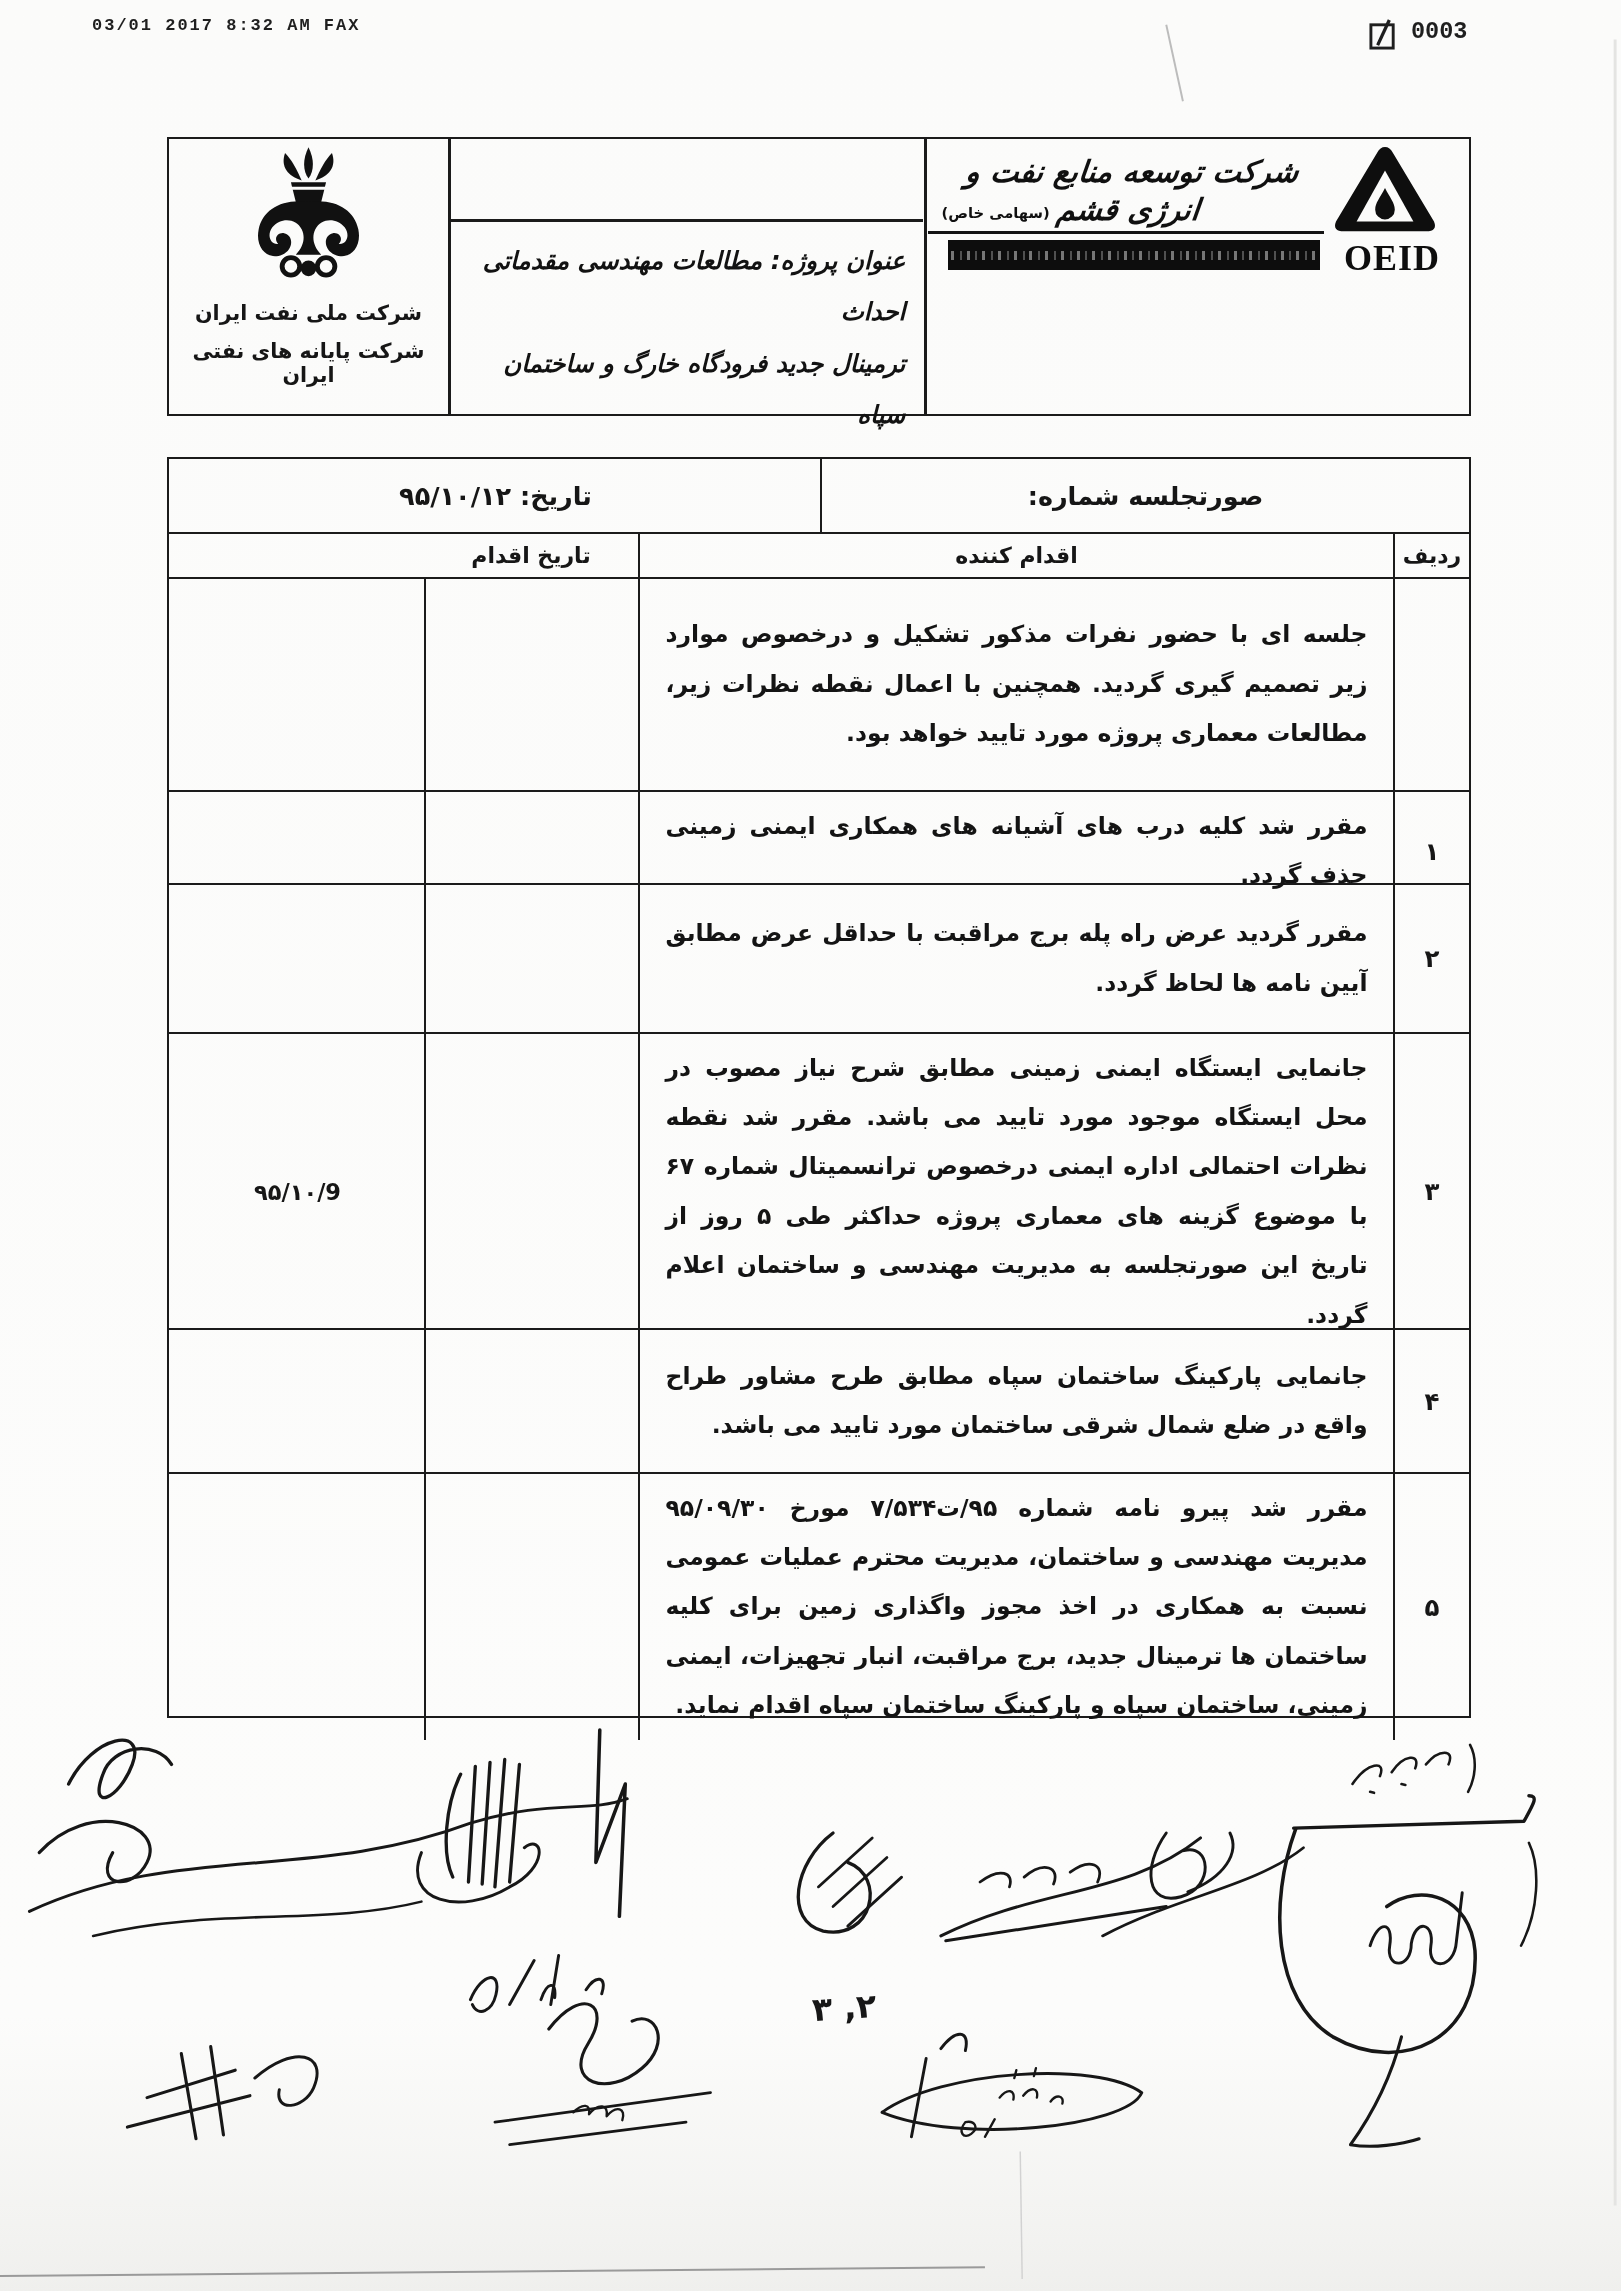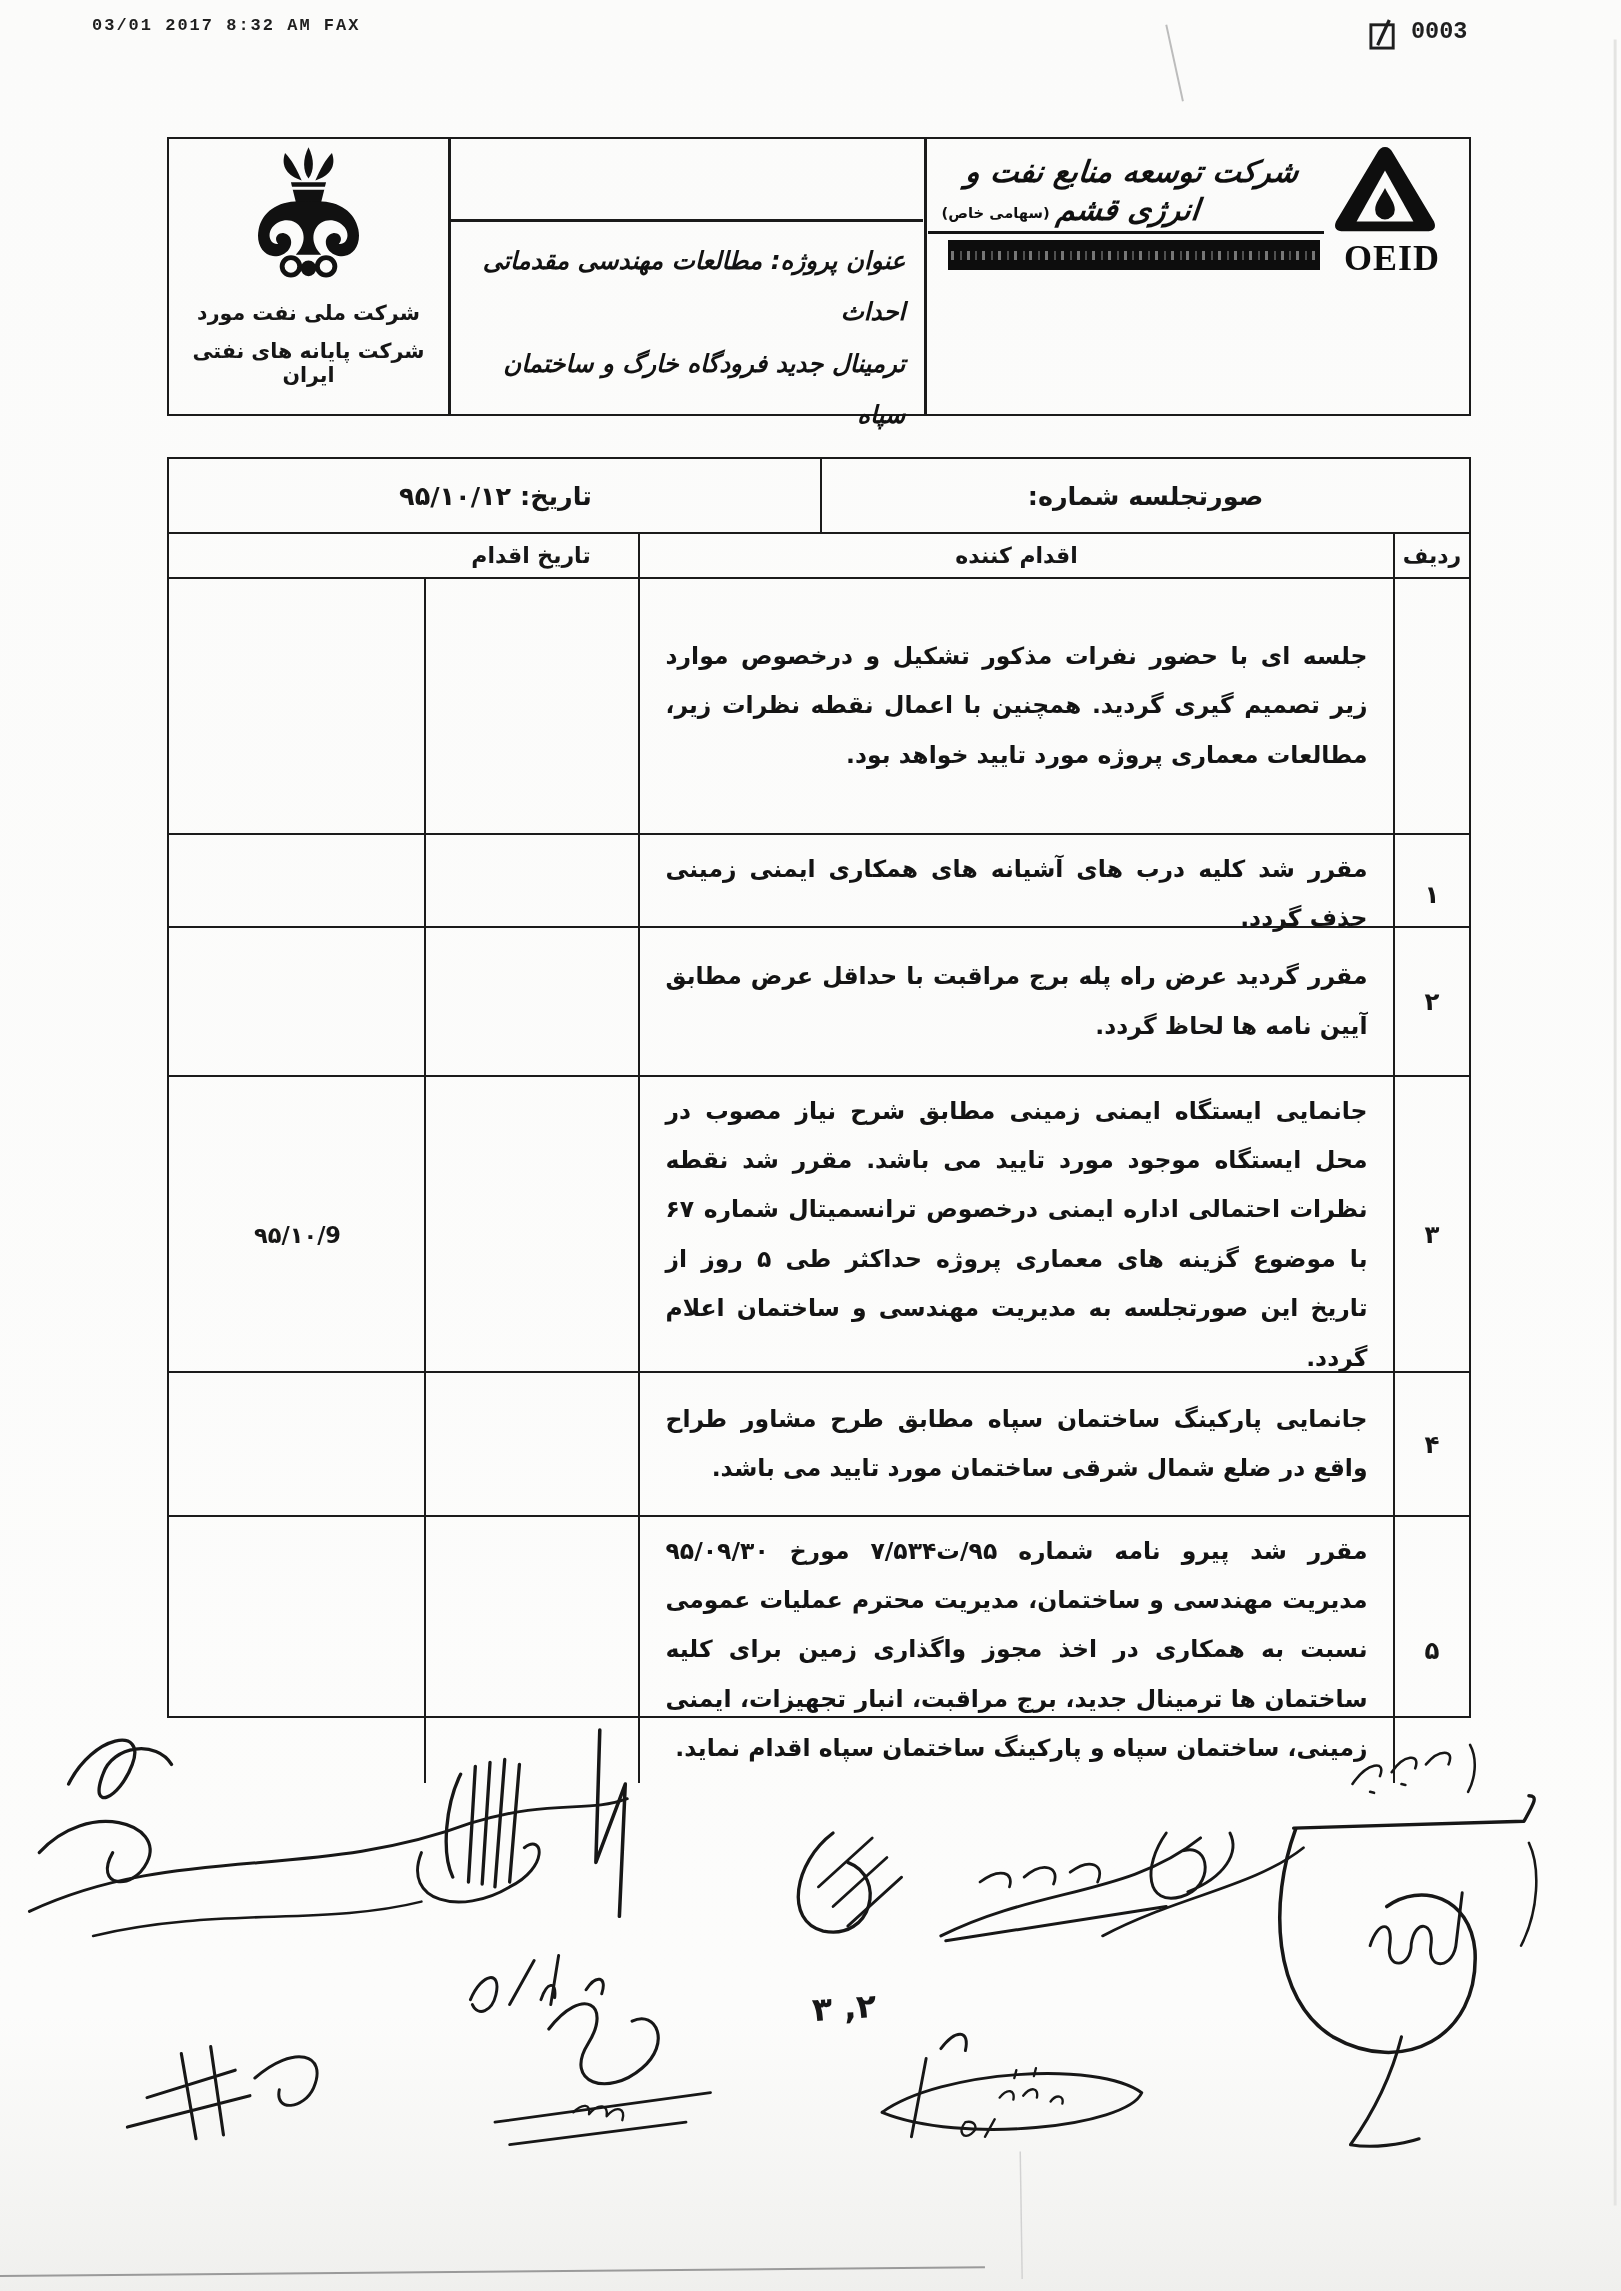--- a/index.html
+++ b/index.html
@@ -83,21 +83,21 @@
   .cno,.cdec,.cact,.cdate{box-sizing:border-box;}
   .cno{border-left:2px solid #1b1b1b;display:flex;align-items:center;justify-content:center;
        font-size:24.5px;font-weight:700;}
   .cdec{border-left:2px solid #1b1b1b;display:flex;align-items:center;}
   .cdec .txt{
     width:100%;padding:9.8px 25.5px;direction:rtl;text-align:justify;
     font-size:23.5px;font-weight:700;line-height:2.1;color:#141414;
   }
   .cact{border-left:2px solid #1b1b1b;}
   .cdate{display:flex;align-items:center;justify-content:center;font-size:22.5px;font-weight:700;}
-  .h-intro{height:254px;} .h-r1{height:93px;} .h-r2{height:149px;}
+  .h-intro{height:211px;} .h-r1{height:93px;} .h-r2{height:149px;}
   .h-r3{height:296px;} .h-r4{height:144px;} .h-r5{height:243px;}
   
   .page-note{
     position:absolute;left:812px;top:1988px;font-size:33px;font-weight:700;direction:rtl;
     transform:rotate(-4deg);color:#171717;
   }
   .overlay{position:absolute;left:0;top:0;width:1621px;height:2292px;pointer-events:none;}
   .sig{fill:none;stroke:#171717;stroke-linecap:round;stroke-linejoin:round;}
 </style>
 </head>
@@ -122,21 +122,21 @@
         <path d="M65 2 C59 14 59 26 65 34 C71 26 71 14 65 2 Z" fill="#111"></path>
         <path d="M41 8 C36 22 44 32 58 36 C53 25 48 15 41 8 Z" fill="#111"></path>
         <path d="M89 8 C94 22 86 32 72 36 C77 25 82 15 89 8 Z" fill="#111"></path>
         <path d="M47 38 L83 38 L78 58 L52 58 Z" fill="#111"></path>
         <line x1="46" y1="44" x2="84" y2="44" stroke="#fbfbfa" stroke-width="3"></line>
         <path d="M65 58 C38 54 18 66 14 86 C10 106 24 118 38 112 C50 107 50 92 40 90 C33 89 29 96 34 101 C26 102 22 92 28 84 C36 74 52 74 58 86 C62 94 60 104 52 112 L78 112 C70 104 68 94 72 86 C78 74 94 74 102 84 C108 92 104 102 96 101 C101 96 97 89 90 90 C80 92 80 107 92 112 C106 118 120 106 116 86 C112 66 92 54 65 58 Z" fill="#111"></path>
         <circle cx="47" cy="124" r="9" fill="none" stroke="#111" stroke-width="5"></circle>
         <circle cx="83" cy="124" r="9" fill="none" stroke="#111" stroke-width="5"></circle>
         <circle cx="65" cy="126" r="8" fill="#111"></circle>
       </svg>
-      <div class="co1">شرکت ملی نفت مورد</div>
+      <div class="co1">شرکت ملی نفت ایران</div>
       <div class="co2">شرکت پایانه های نفتی ایران</div>
     </div>
 
     <div class="lh-mid">
       <div class="midline"></div>
       <div class="title">
         <span>عنوان پروژه: مطالعات مهندسی مقدماتی احداث</span><br>
         <span>ترمینال جدید فرودگاه خارگ و ساختمان سپاه</span>
       </div>
     </div>

